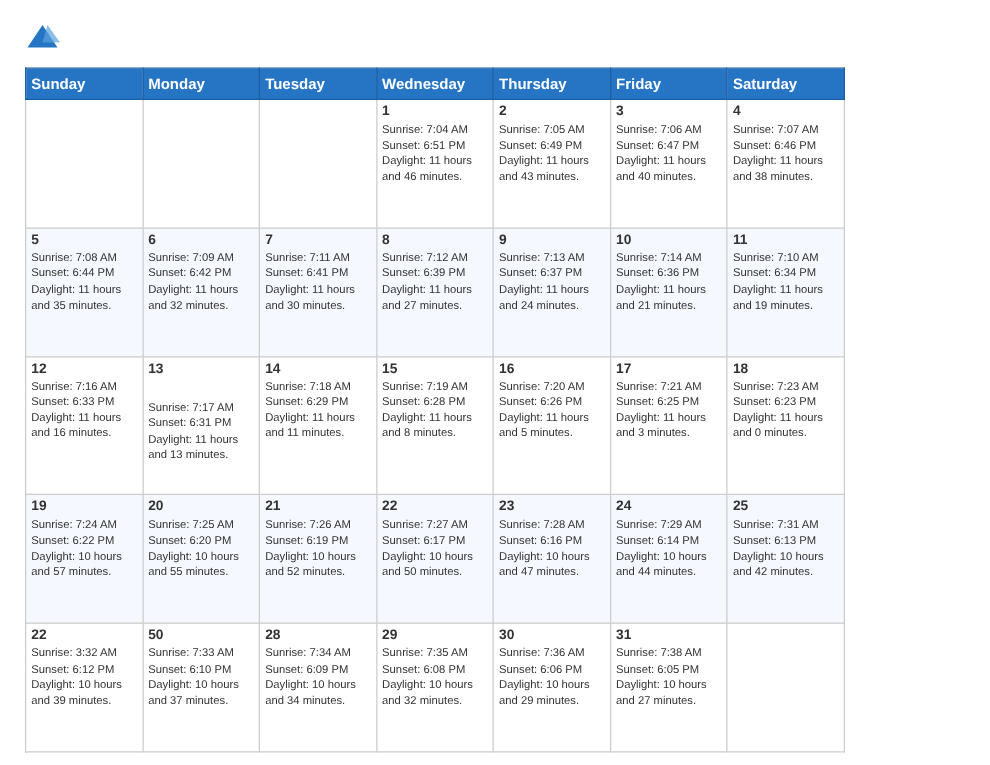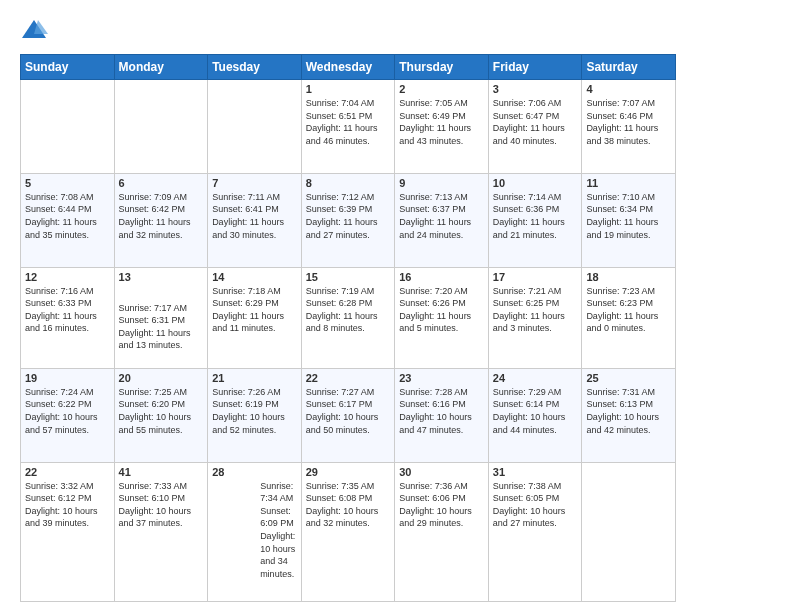--- a/index.html
+++ b/index.html
@@ -328,29 +328,29 @@
         </tr>
         <tr>
           <td>
             <span class="day-num">22</span>
             <div class="day-info" style="white-space: pre-line;">Sunrise: 3:32 AM
 Sunset: 6:12 PM
 Daylight: 10 hours
 and 39 minutes.</div>
           </td>
           <td>
-            <span class="day-num">41</span>
+            <span class="day-num">50</span>
             <div class="day-info" style="white-space: pre-line;">Sunrise: 7:33 AM
 Sunset: 6:10 PM
 Daylight: 10 hours
 and 37 minutes.</div>
           </td>
           <td>
             <span class="day-num">28</span>
-            <div class="day-info" style="white-space: pre-line; margin-left: 48px;">Sunrise: 7:34 AM
+            <div class="day-info" style="white-space: pre-line;">Sunrise: 7:34 AM
 Sunset: 6:09 PM
 Daylight: 10 hours
 and 34 minutes.</div>
           </td>
           <td>
             <span class="day-num">29</span>
             <div class="day-info" style="white-space: pre-line;">Sunrise: 7:35 AM
 Sunset: 6:08 PM
 Daylight: 10 hours
 and 32 minutes.</div>

